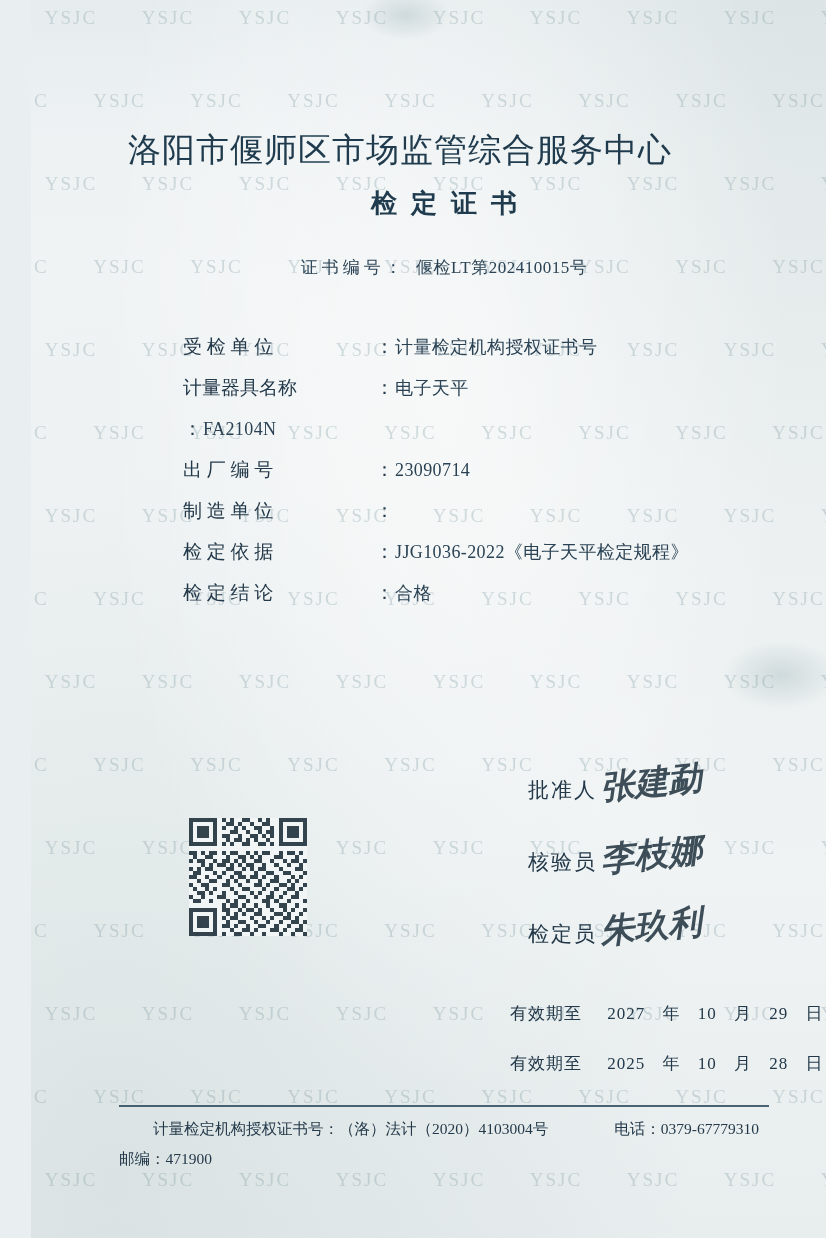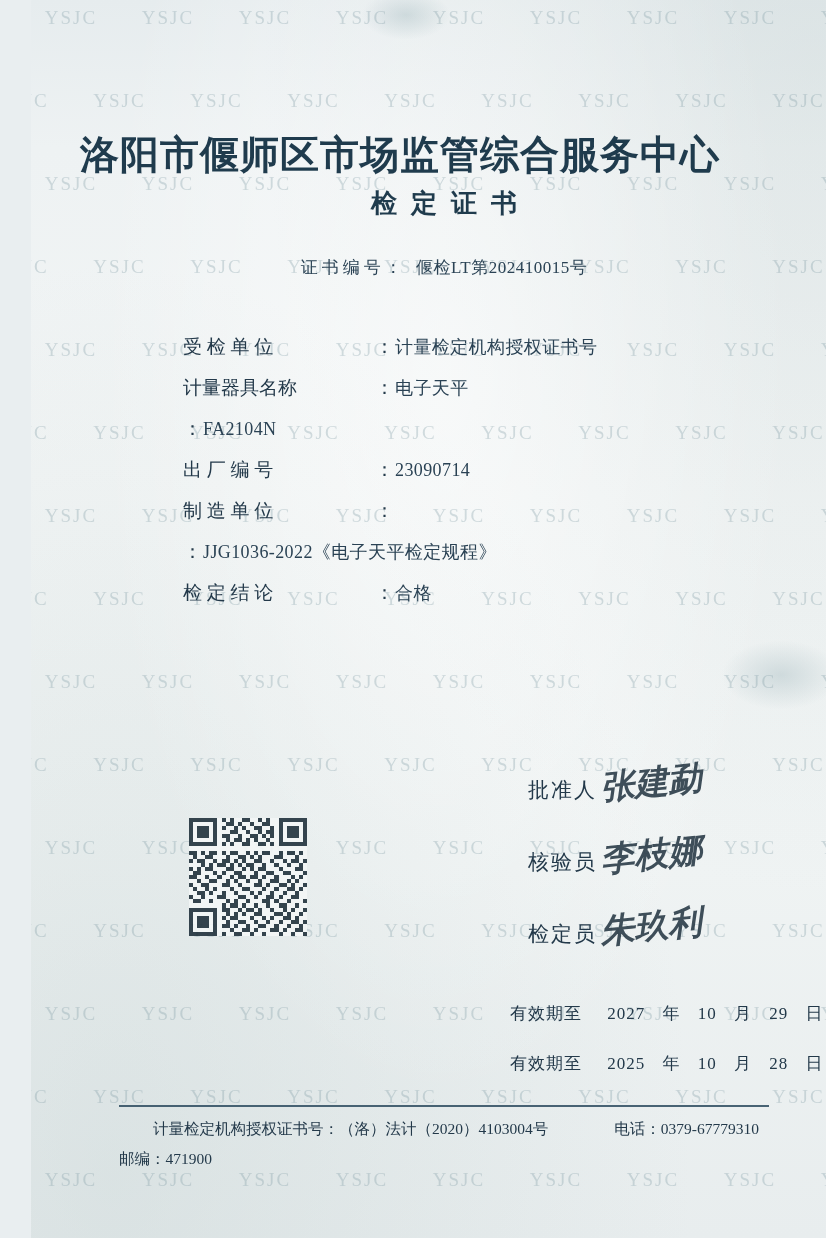--- a/index.html
+++ b/index.html
@@ -53,22 +53,22 @@
     inset: 0;
     color: #243a4a;
   }
   .title-main {
     position: absolute;
     top: 128px;
     left: 0;
     width: 738px;
     text-align: center;
     font-family: "Liberation Serif", serif;
-    font-weight: bold;
-    font-size: 39px;
+    font-weight: normal;
+    font-size: 33px;
     letter-spacing: 1px;
     color: #1f3b4d;
   }
   .title-sub {
     position: absolute;
     top: 186px;
     left: 0;
     width: 826px;
     text-align: center;
     font-family: "Liberation Serif", serif;
@@ -385,20 +385,21 @@
         <div class="field-colon">：</div>
         <div class="field-value">23090714</div>
       </div>
 
       <div class="field-row">
         <div class="field-label">制 造 单 位</div>
         <div class="field-colon">：</div>
       </div>
 
       <div class="field-row">
+        <div class="field-label">检 定 依 据</div>
         <div class="field-colon">：</div>
         <div class="field-value">JJG1036-2022《电子天平检定规程》</div>
       </div>
 
       <div class="field-row">
         <div class="field-label">检 定 结 论</div>
         <div class="field-colon">：</div>
         <div class="field-value">合格</div>
       </div>
 

